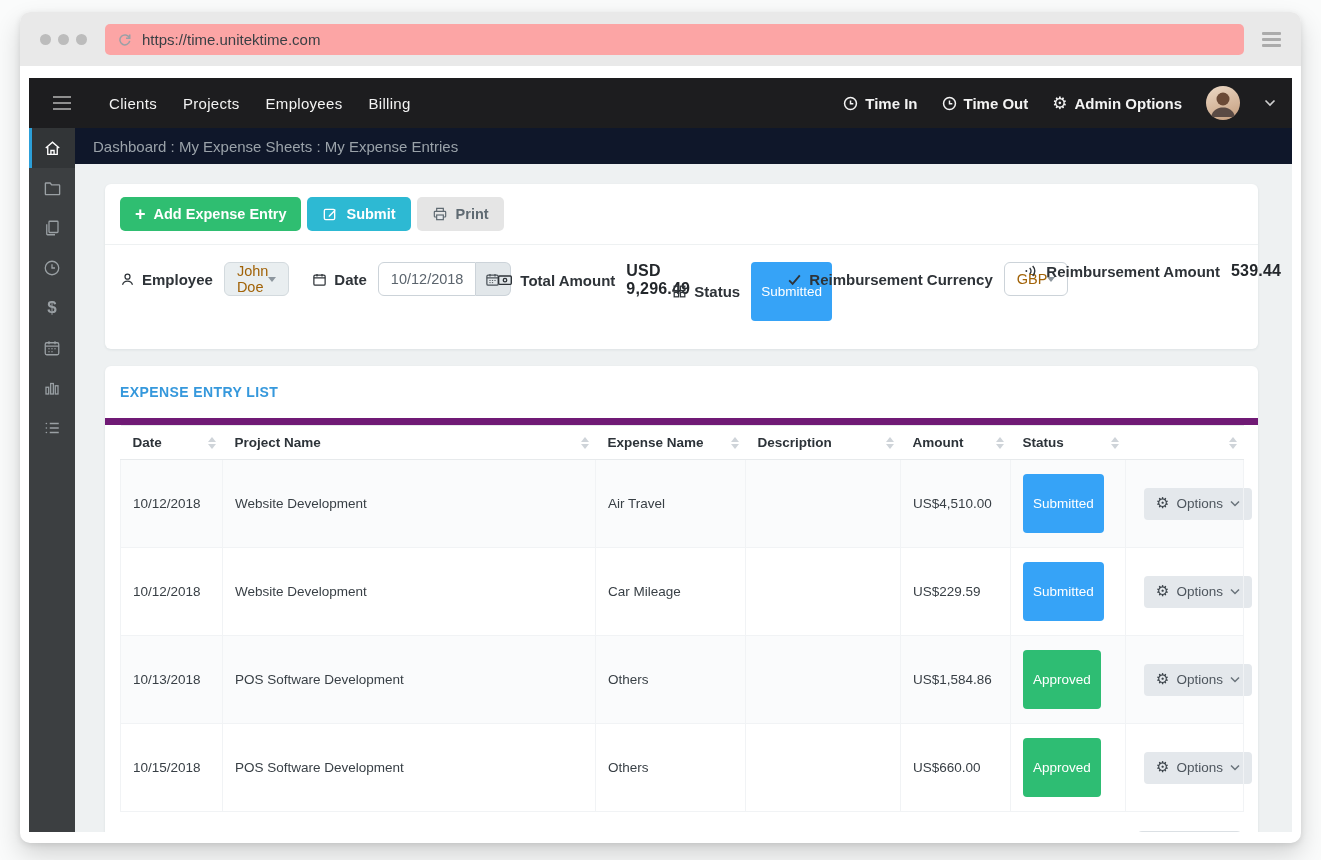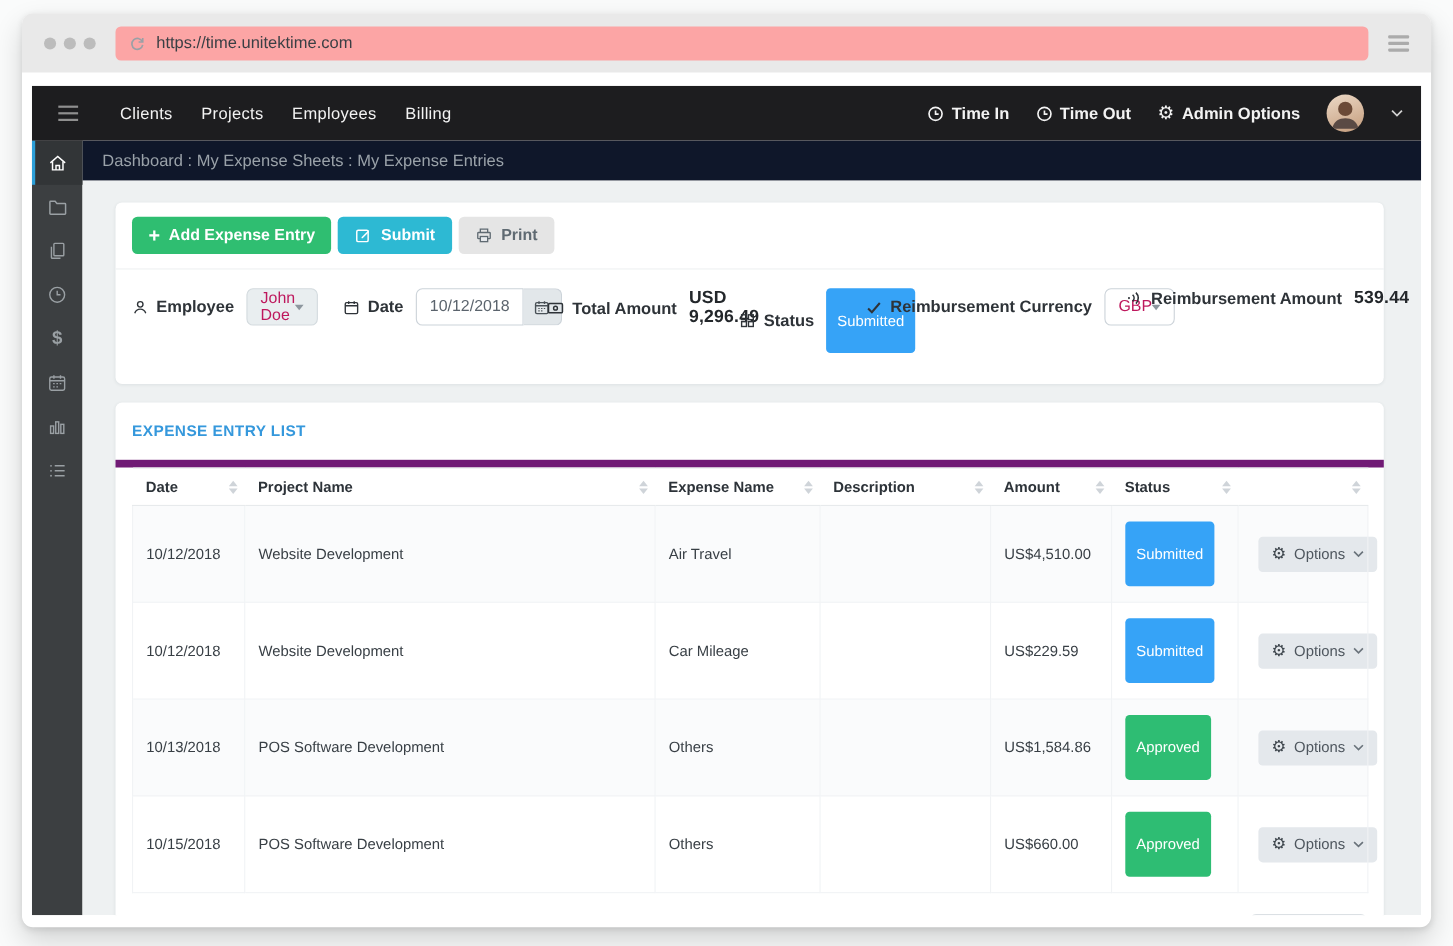--- a/index.html
+++ b/index.html
@@ -93,21 +93,21 @@
   .g-emp{ width:202px; margin-right:23px; }
   .g-date{ width:133px; margin-right:52px; }
   .g-total{ width:175px; align-items:center; }
   .g-status{ width:115px; }
   .g-cur{ width:180px; margin-right:56px; }
   .g-amt{ flex:1; align-items:center; }
 
   .select-box{
     height:34px; border:1px solid #ccd3d9; border-radius:6px; background:#fff;
     display:flex; align-items:center; justify-content:space-between;
-    padding:4px 12px; font-size:14.5px; color:#be185d; cursor:pointer; width:100%;
+    padding:4px 12px; font-size:14.5px; color:#a16207; cursor:pointer; width:100%;
   }
   .select-gray{ background:#e9eef0; border-color:#d3dade; }
   .caret-dn{ width:0; height:0; border-left:4px solid transparent; border-right:4px solid transparent; border-top:5px solid #8d969e; }
 
   .date-group{ display:flex; height:34px; }
   .date-input{
     width:98px; border:1px solid #ccd3d9; border-radius:6px 0 0 6px;
     padding:0 12px; font-size:14.5px; color:#5b646d; font-family:inherit; outline:none;
   }
   .date-addon{

